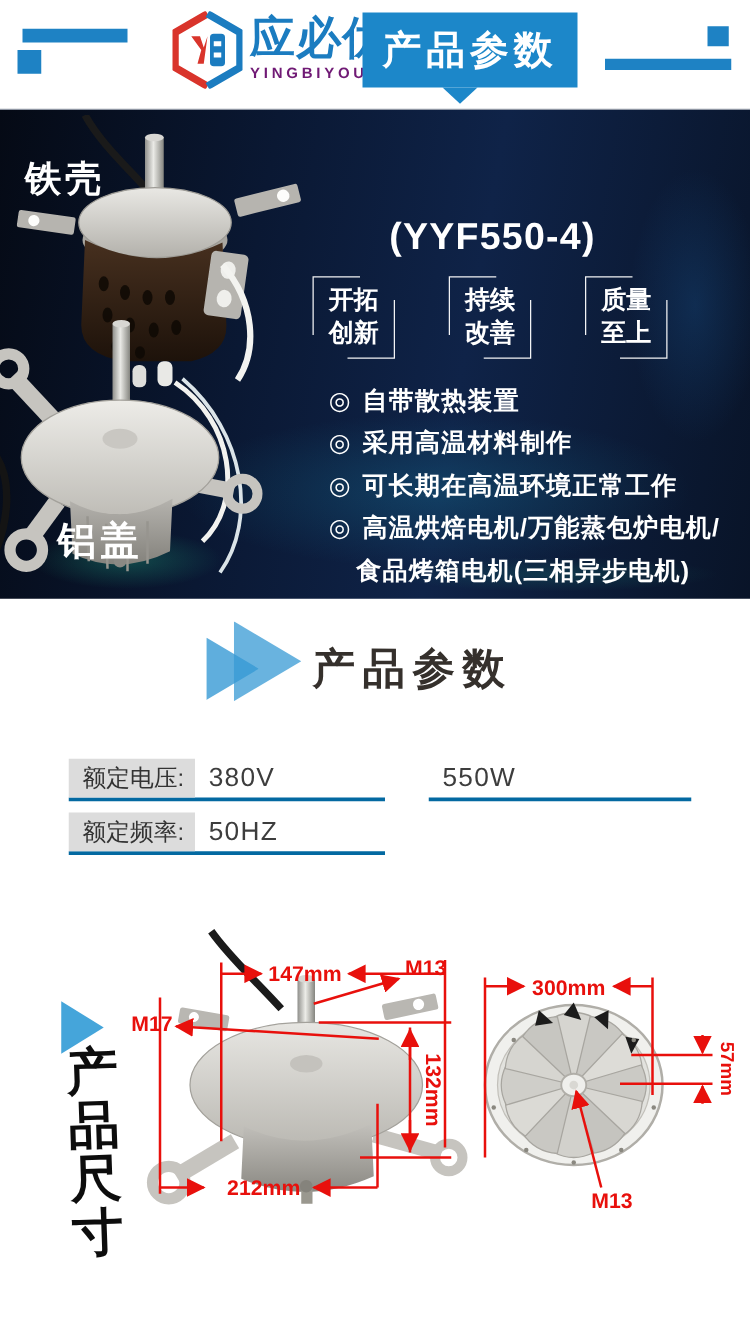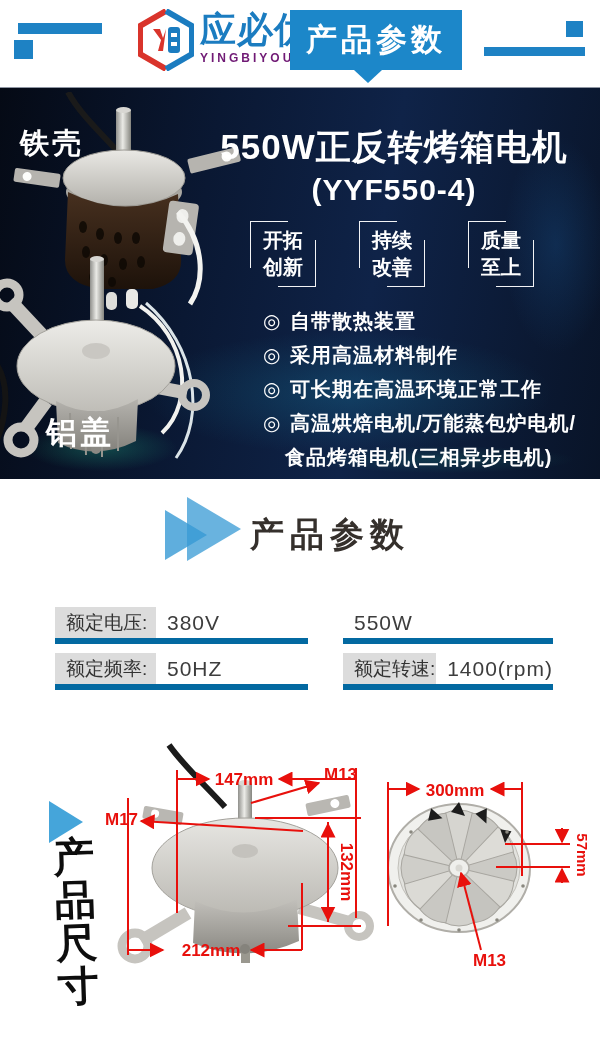--- a/index.html
+++ b/index.html
@@ -51,21 +51,21 @@
 
   
   .pt-tri1{left:165px;top:510px;width:42px;height:50px;background:rgba(55,154,212,.8);
            clip-path:polygon(0 0,100% 50%,0 100%);}
   .pt-tri2{left:187px;top:497px;width:54px;height:64px;background:rgba(55,154,212,.75);
            clip-path:polygon(0 0,100% 50%,0 100%);}
   .params-title{left:250px;top:512px;font-size:34px;font-weight:bold;color:#35302c;letter-spacing:6px;}
   .ptable{position:absolute;top:607px;}
   .ptable.lft{left:55px;width:253px;}
   .ptable.rgt{left:343px;width:210px;}
-  .prow{display:flex;height:31px;border-bottom:6px solid #0369a1;margin-bottom:9px;align-items:stretch;}
+  .prow{display:flex;height:31px;border-bottom:3px solid #0369a1;margin-bottom:9px;align-items:stretch;}
   .plabel{background:#dcdcdc;display:flex;align-items:center;padding-left:11px;
           font-size:19px;color:#333;white-space:nowrap;}
   .lft .plabel{width:90px;}
   .rgt .plabel{width:93px;}
   .pvalue{display:flex;align-items:center;padding-left:11px;font-size:21px;color:#3d3d3d;letter-spacing:1px;text-align:center;}
 
   
   .dims-tri{left:49px;top:801px;width:0;height:0;border-left:34px solid #45a5da;
             border-top:21px solid transparent;border-bottom:21px solid transparent;}
   .dims-title{left:46px;top:836px;width:60px;transform:rotate(-2deg);}
@@ -180,21 +180,20 @@
       <ellipse cx="106" cy="115" rx="79" ry="46" fill="url(#hDisc2)" stroke="#a3a19b" stroke-width="1"></ellipse>
       <ellipse cx="106" cy="100" rx="14" ry="8" fill="#c9c7c2"></ellipse>
       <path d="M66,150 L68,192 Q106,210 146,190 L148,148 Q106,172 66,150 Z" fill="url(#hBody2)"></path>
       <path d="M80,162 L81,198 M95,168 L96,204 M112,170 L112,206 M128,166 L128,200" stroke="#97958f" stroke-width="2" fill="none"></path>
       <circle cx="106" cy="198" r="5" fill="#8b8984"></circle>
     </svg>
 
     <div class="abs hero-shell-label">铁壳</div>
     <div class="abs hero-cover-label">铝盖</div>
 
-    <div class="abs hero-title">550W正反转烤箱电机</div>
     <div class="abs hero-subtitle">(YYF550-4)</div>
 
     <div class="abs badges">
       <div class="badge">
         <div>开拓</div>
         <div>创新</div>
       </div>
       <div class="badge">
         <div>持续</div>
         <div>改善</div>
@@ -238,24 +237,20 @@
       <div class="pvalue">380V</div>
     </div>
     <div class="prow">
       <div class="plabel">额定频率:</div>
       <div class="pvalue">50HZ</div>
     </div>
   </div>
   <div class="ptable rgt">
     <div class="prow">
       <div class="pvalue">550W</div>
-    </div>
-    <div class="prow">
-      <div class="plabel">额定转速:</div>
-      <div class="pvalue">1400(rpm)</div>
     </div>
   </div>
 
   <div class="abs dims-tri"></div>
   <div class="abs dims-title">
     <div>产</div>
     <div>品</div>
     <div>尺</div>
     <div>寸</div>
   </div>

